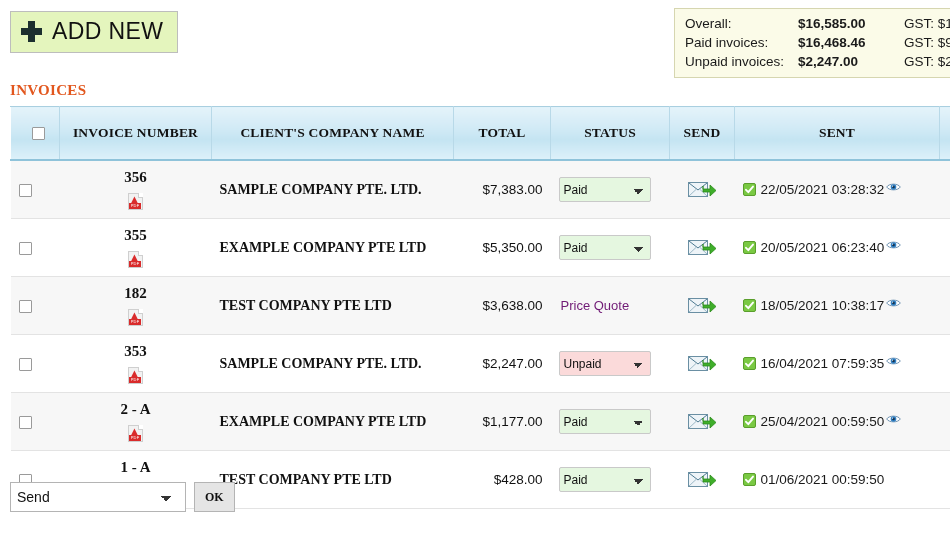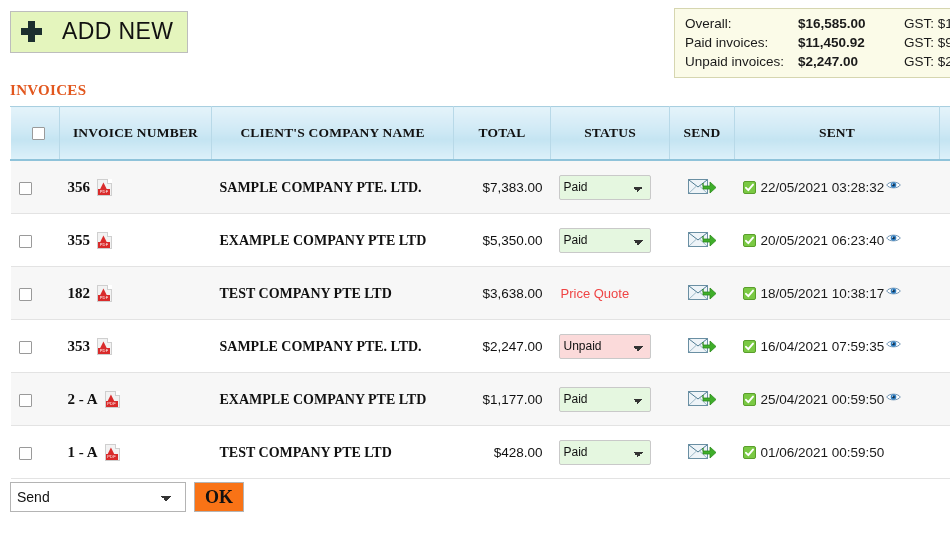--- a/index.html
+++ b/index.html
@@ -22,21 +22,21 @@
   }
   .add-new-btn {
     position: absolute;
     left: 10px;
     top: 11px;
     background: #e4f5bd;
     border: 1px solid #bdbdbd;
     padding: 6px 14px 7px 10px;
     display: flex;
     align-items: center;
-    gap: 20px;
+    gap: 10px;
     cursor: pointer;
     box-sizing: border-box;
   }
   .plus-icon {
     display: inline-block;
     width: 21px;
     height: 21px;
     position: relative;
     flex: none;
   }
@@ -152,21 +152,21 @@
     width: 13px; height: 13px;
     border: 1px solid #9a9a9a;
     background: #fff;
     display: inline-block;
     box-sizing: border-box;
     cursor: pointer;
     vertical-align: middle;
     border-radius: 1px;
   }
 
-  .invoice-num-cell { display: flex; align-items: center; gap: 7px; }
+  .invoice-num-cell { display: flex; align-items: center; gap: 7px; flex-direction: column; }
   .invoice-num {
     font-family: "Liberation Serif", serif;
     font-weight: bold;
     font-size: 15px;
     color: #111;
     white-space: nowrap;
   }
   .client-name {
     font-family: "Liberation Serif", serif;
     font-weight: bold;
@@ -245,21 +245,21 @@
   }
   select.status-unpaid {
     background-color: #fbdada;
     background-image: linear-gradient(45deg, transparent 50%, #333 50%), linear-gradient(135deg, #333 50%, transparent 50%);
     background-position: calc(100% - 12px) 11px, calc(100% - 7px) 11px;
     background-size: 5px 5px, 5px 5px;
     background-repeat: no-repeat, no-repeat;
   }
   .status-text {
     font-size: 13px;
-    color: #ef4444;
+    color: #701a75;
     padding-left: 2px;
   }
 
   
   .send-icon { width: 29px; height: 20px; display: inline-block; vertical-align: middle; cursor: pointer; }
 
   
   .sent-cell { display: flex; gap: 1px; }
   .sent-line1 { display: flex; align-items: center; gap: 5px; white-space: nowrap; }
   .sent-date { font-size: 13.5px; color: #1a1a1a; }
@@ -293,23 +293,23 @@
     background-image: linear-gradient(45deg, transparent 50%, #333 50%), linear-gradient(135deg, #333 50%, transparent 50%);
     background-position: calc(100% - 18px) 13px, calc(100% - 13px) 13px;
     background-size: 6px 6px, 6px 6px;
     background-repeat: no-repeat, no-repeat;
   }
   button.ok-button {
     height: 30px;
     min-width: 38px;
     font-family: "Liberation Serif", serif;
     font-weight: bold;
-    font-size: 18px;
+    font-size: 12px;
     border: 1px solid #b4b4b4;
-    background: #f97316;
+    background: #e5e5e5;
     color: #111;
     cursor: pointer;
     padding: 0 10px;
     box-sizing: border-box;
   }
 </style>
 </head>
 <body>
 
 <div class="topbar">
@@ -320,21 +320,21 @@
   </div>
 
   <div class="summary-box">
     <div class="summary-row">
       <span class="sum-label">Overall:</span>
       <span class="sum-amount">$16,585.00</span>
       <span class="sum-gst">GST: $1</span>
     </div>
     <div class="summary-row">
       <span class="sum-label">Paid invoices:</span>
-      <span class="sum-amount">$11,450.92</span>
+      <span class="sum-amount">$16,468.46</span>
       <span class="sum-gst">GST: $9</span>
     </div>
     <div class="summary-row">
       <span class="sum-label">Unpaid invoices:</span>
       <span class="sum-amount">$2,247.00</span>
       <span class="sum-gst">GST: $2</span>
     </div>
   </div>
 </div>
 

